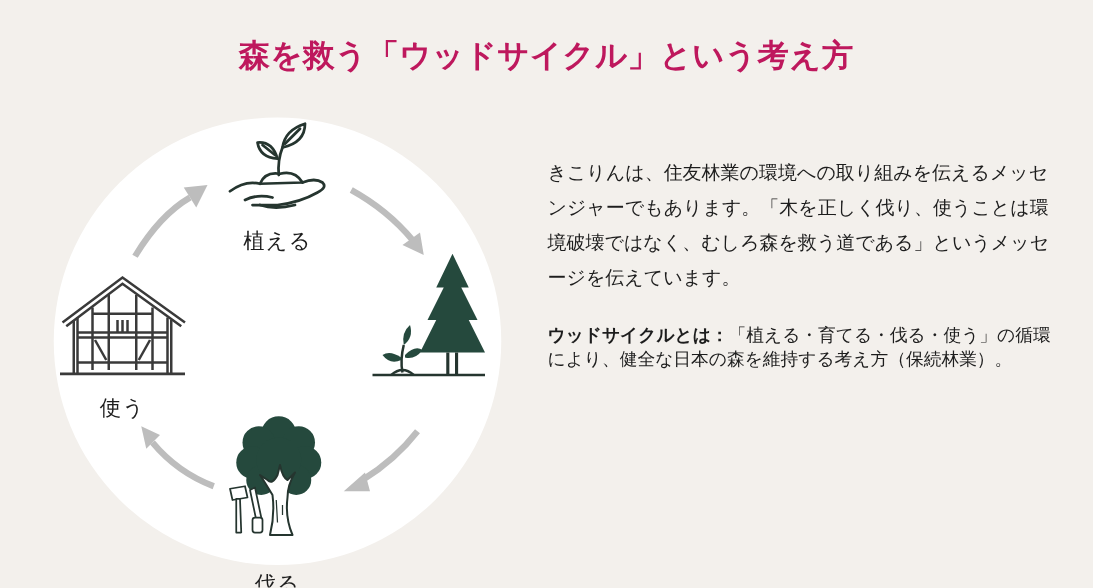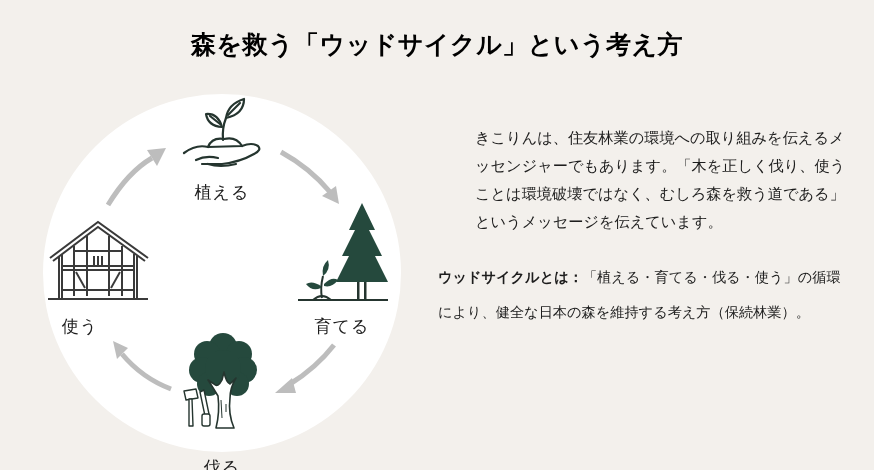--- a/index.html
+++ b/index.html
@@ -18,21 +18,21 @@
   .title {
     position: absolute;
     left: 0;
     top: 28px;
     width: 874px;
     text-align: center;
     font-family: "DejaVu Serif", "Liberation Serif", serif;
     font-weight: bold;
     font-size: 25px;
     letter-spacing: 0.5px;
-    color: #000000;
+    color: #be185d;
   }
   .cycle {
     position: absolute;
     left: 0;
     top: 0;
     width: 440px;
     height: 334px;
   }
   .cycle svg {
     position: absolute;
@@ -55,25 +55,24 @@
     width: 410px;
     font-size: 15.2px;
     line-height: 28px;
     color: #1d1d1d;
   }
   .text-panel p {
     margin: 0;
   }
   .text-panel .intro {
     margin-bottom: 24px;
-    margin-left: 37px;
   }
   .text-panel .point {
     font-size: 14.2px;
-    line-height: 35px;
+    line-height: 19px;
     margin-bottom: 23px;
   }
   .text-panel .point b {
     font-weight: bold;
   }
 </style>
 </head>
 <body>
 
 <div class="title">森を救う「ウッドサイクル」という考え方</div>
@@ -183,23 +182,22 @@
       <line x1="102" y1="256" x2="102" y2="266"></line>
 
       <line x1="76" y1="272" x2="85" y2="288"></line>
       <line x1="120" y1="272" x2="111" y2="288"></line>
 
       <line x1="48" y1="299" x2="148" y2="299" stroke-width="2.2"></line>
     </g>
   </svg>
 
   <div class="stage-label" style="left:182px; top:181px;">植える</div>
-  <div class="stage-label" style="left:302px; top:315px;">育てる</div>
   <div class="stage-label" style="left:182px; top:456px;">伐る</div>
-  <div class="stage-label" style="left:40px; top:315px;">使う</div>
+  <div class="stage-label" style="left:58px; top:315px;">使う</div>
 </div>
 
 <div class="text-panel">
   <p class="intro">きこりんは、住友林業の環境への取り組みを伝えるメッセンジャーでもあります。「木を正しく伐り、使うことは環境破壊ではなく、むしろ森を救う道である」というメッセージを伝えています。</p>
   <p class="point">
     <b>ウッドサイクルとは：</b><span>「植える・育てる・伐る・使う」の循環により、健全な日本の森を維持する考え方（保続林業）。</span>
   </p>
 </div>
 
 </body></html>

